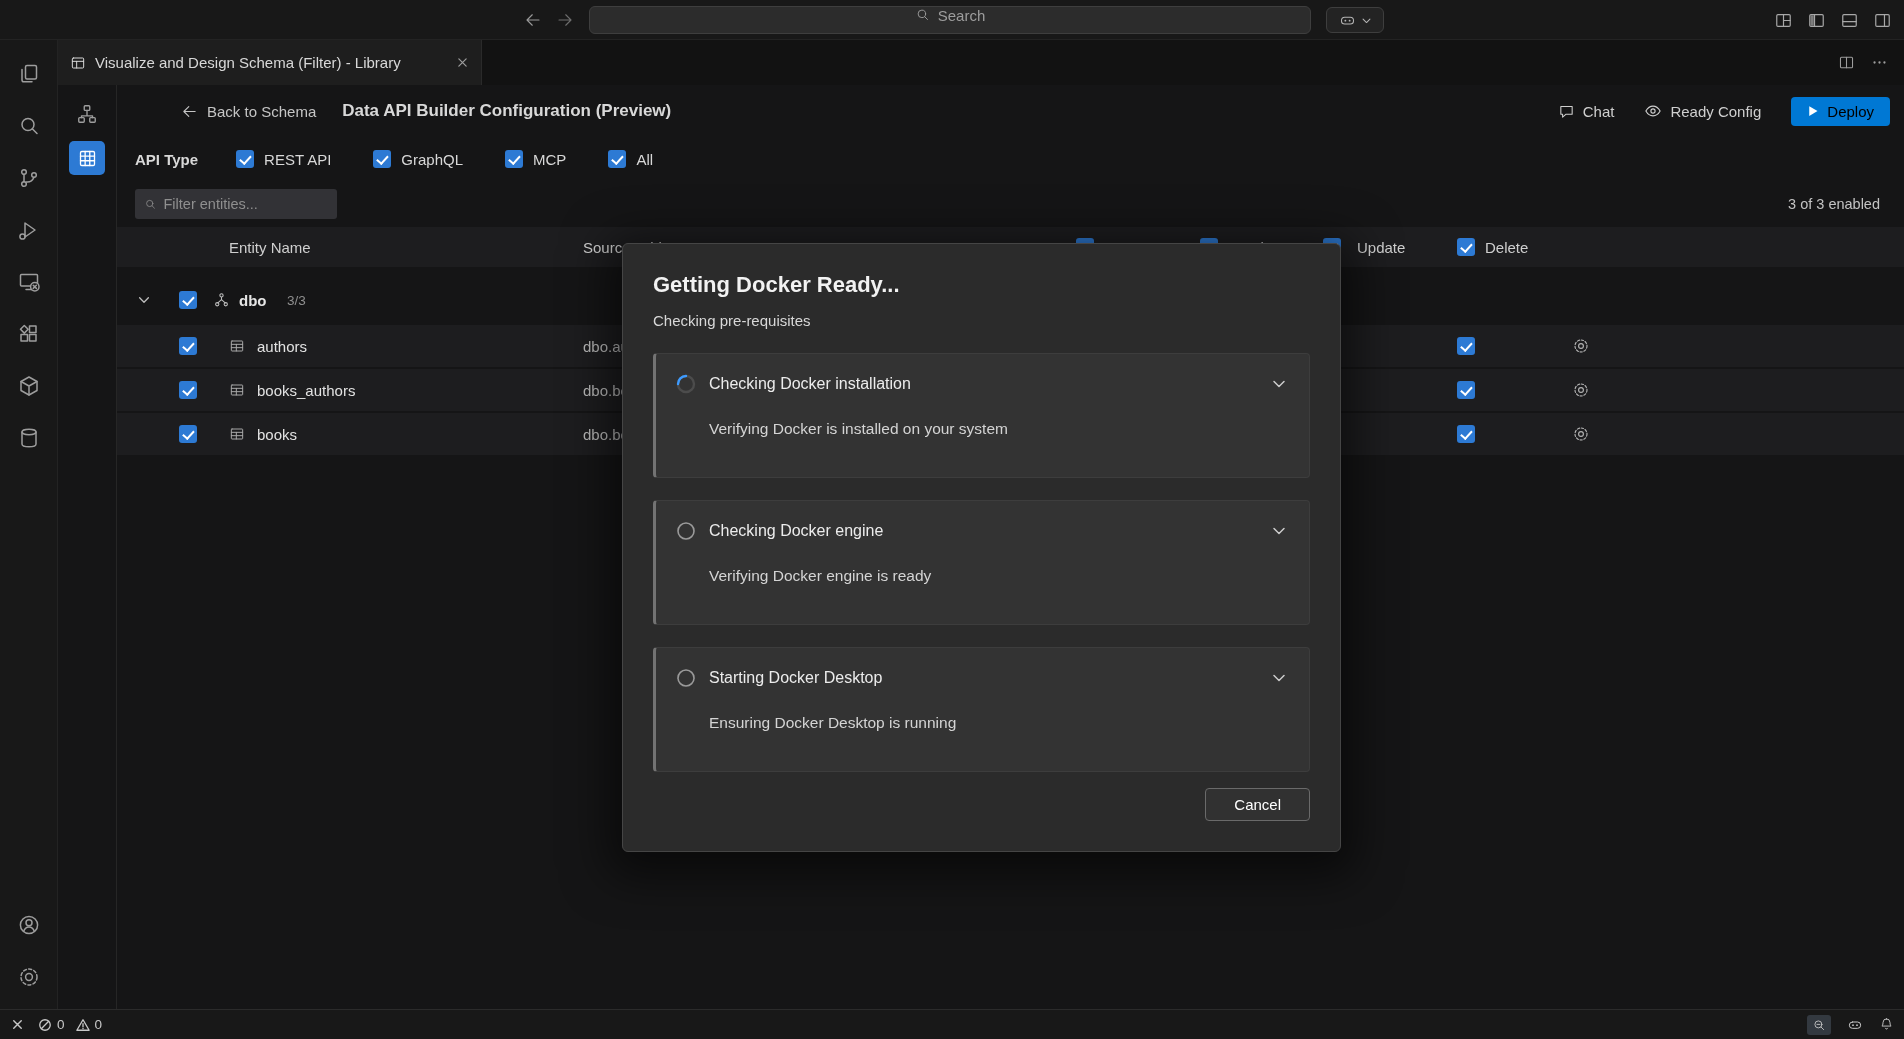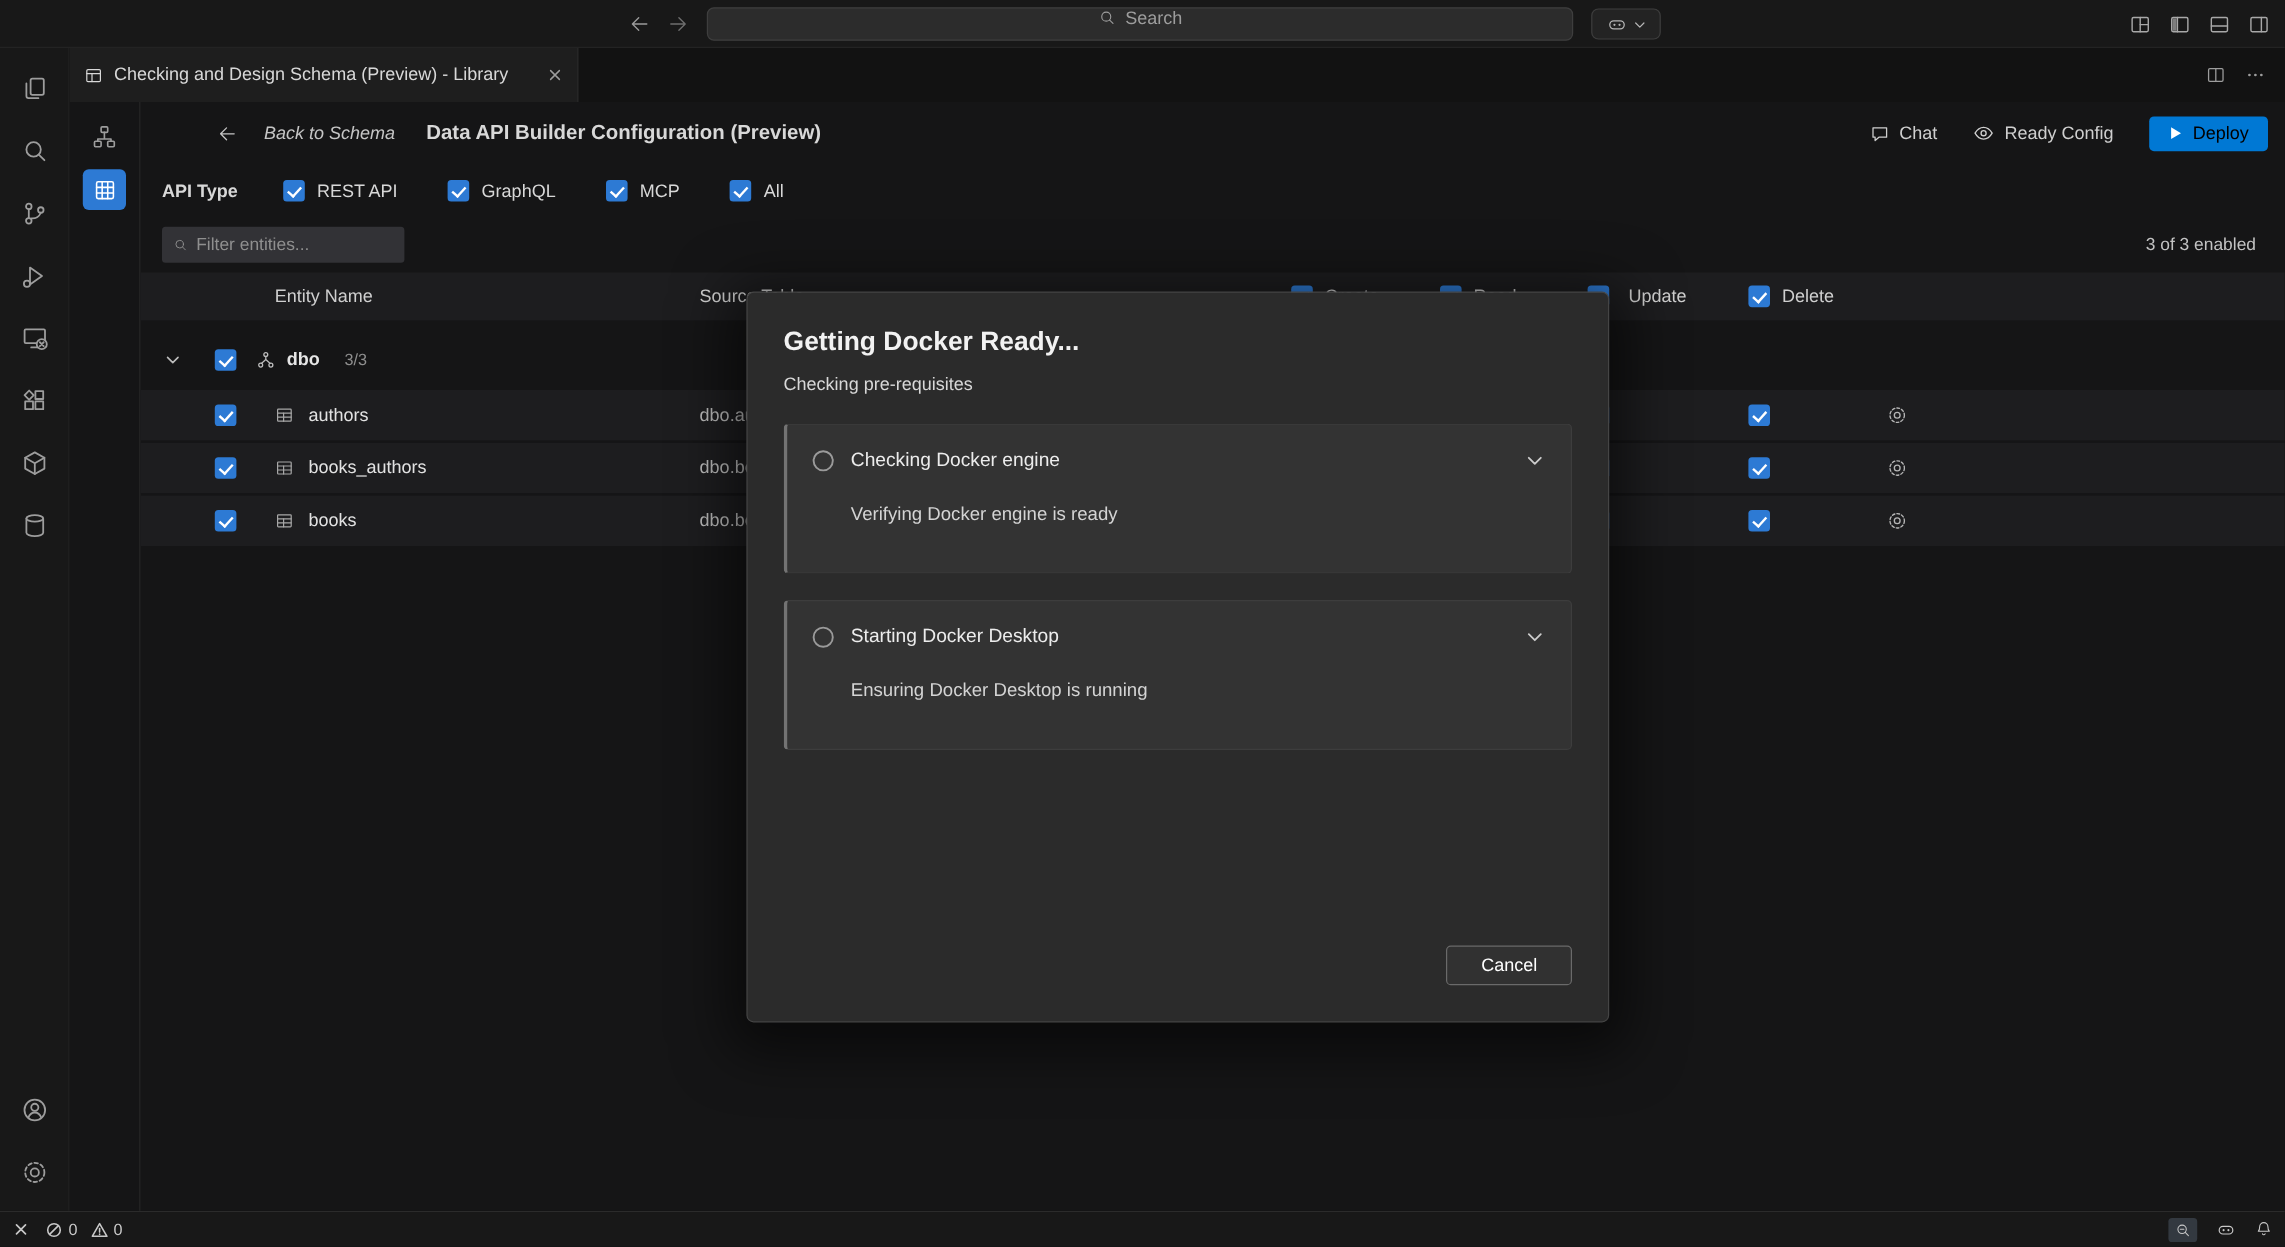--- a/index.html
+++ b/index.html
@@ -58,21 +58,21 @@
     width: 59px; border-right: 1px solid #262626; display: flex; flex-direction: column;
     align-items: center; padding-top: 12px; gap: 10px; color: #9d9d9d;
   }
   .strip-btn { width: 36px; height: 34px; display: flex; align-items: center; justify-content: center; border-radius: 5px; cursor: pointer; }
   .strip-btn.active { background: #2d7ad4; color: #ffffff; }
 
   .webview { flex: 1; position: relative; }
 
   
   .page-header { height: 52px; display: flex; align-items: center; }
-  .back-link { margin-left: 64px; display: flex; align-items: center; gap: 22px; color: #c5c5c5; cursor: pointer; font-style: italic; }
+  .back-link { margin-left: 64px; display: flex; align-items: center; gap: 9px; color: #c5c5c5; cursor: pointer; }
   .page-title { margin-left: 26px; font-weight: bold; font-size: 17px; color: #d8d8d8; }
   .header-actions { margin-left: auto; display: flex; align-items: center; gap: 30px; padding-right: 14px; }
   .hdr-btn { display: flex; align-items: center; gap: 8px; color: #cfcfcf; cursor: pointer; }
   .deploy-btn {
     display: flex; align-items: center; gap: 8px; background: #0078d4; color: #000000;
     padding: 6px 16px; border-radius: 4px; border: none; font-size: 15px; cursor: pointer;
     font-family: "Liberation Sans", sans-serif;
   }
 
   
@@ -304,21 +304,21 @@
 
     <div class="tabbar">
       <div class="tab">
         <span>
             <svg class="ic" width="16" height="16" viewBox="0 0 24 24">
               <rect x="3.5" y="4.5" width="17" height="15" rx="1.5"></rect>
               <line x1="3.5" y1="9.5" x2="20.5" y2="9.5"></line>
               <line x1="10" y1="9.5" x2="10" y2="19.5"></line>
             </svg>
           </span>
-        <span>Checking and Design Schema (Preview) - Library</span>
+        <span>Visualize and Design Schema (Filter) - Library</span>
         <span class="tab-close">
             <svg class="ic" width="13" height="13" viewBox="0 0 16 16">
               <path d="M3.5 3.5 l9 9 M12.5 3.5 l-9 9"></path>
             </svg>
           </span>
       </div>
       <div class="tabbar-actions">
         <span>
             <svg class="ic" width="17" height="17" viewBox="0 0 24 24">
               <rect x="3.5" y="4.5" width="17" height="15" rx="1.5"></rect>
@@ -606,20 +606,37 @@
         </svg>
       </span>
   </div>
 </div>
 
 <div class="dialog">
   <h1>Getting Docker Ready...</h1>
   <div class="subtitle">Checking pre-requisites</div>
 
   <div class="steps">
+    <div class="step-card">
+      <div class="step-head">
+        <span>
+            <svg width="20" height="20" viewBox="0 0 20 20">
+              <circle cx="10" cy="10" r="8" fill="none" stroke="#4c4c4c" stroke-width="2.4"></circle>
+              <path d="M2 10 A 8 8 0 0 1 10 2" fill="none" stroke="#3d9bff" stroke-width="2.4" stroke-linecap="round"></path>
+            </svg>
+          </span>
+        <span class="step-title">Checking Docker installation</span>
+        <span class="step-chevron">
+            <svg class="ic" width="16" height="16" viewBox="0 0 16 16">
+              <path d="M3 5.5 l5 5 5-5"></path>
+            </svg>
+          </span>
+      </div>
+      <div class="step-desc">Verifying Docker is installed on your system</div>
+    </div>
 
     <div class="step-card">
       <div class="step-head">
         <span>
             <svg width="20" height="20" viewBox="0 0 20 20">
               <circle cx="10" cy="10" r="8" fill="none" stroke="#9a9a9a" stroke-width="1.6"></circle>
             </svg>
           </span>
         <span class="step-title">Checking Docker engine</span>
         <span class="step-chevron">

